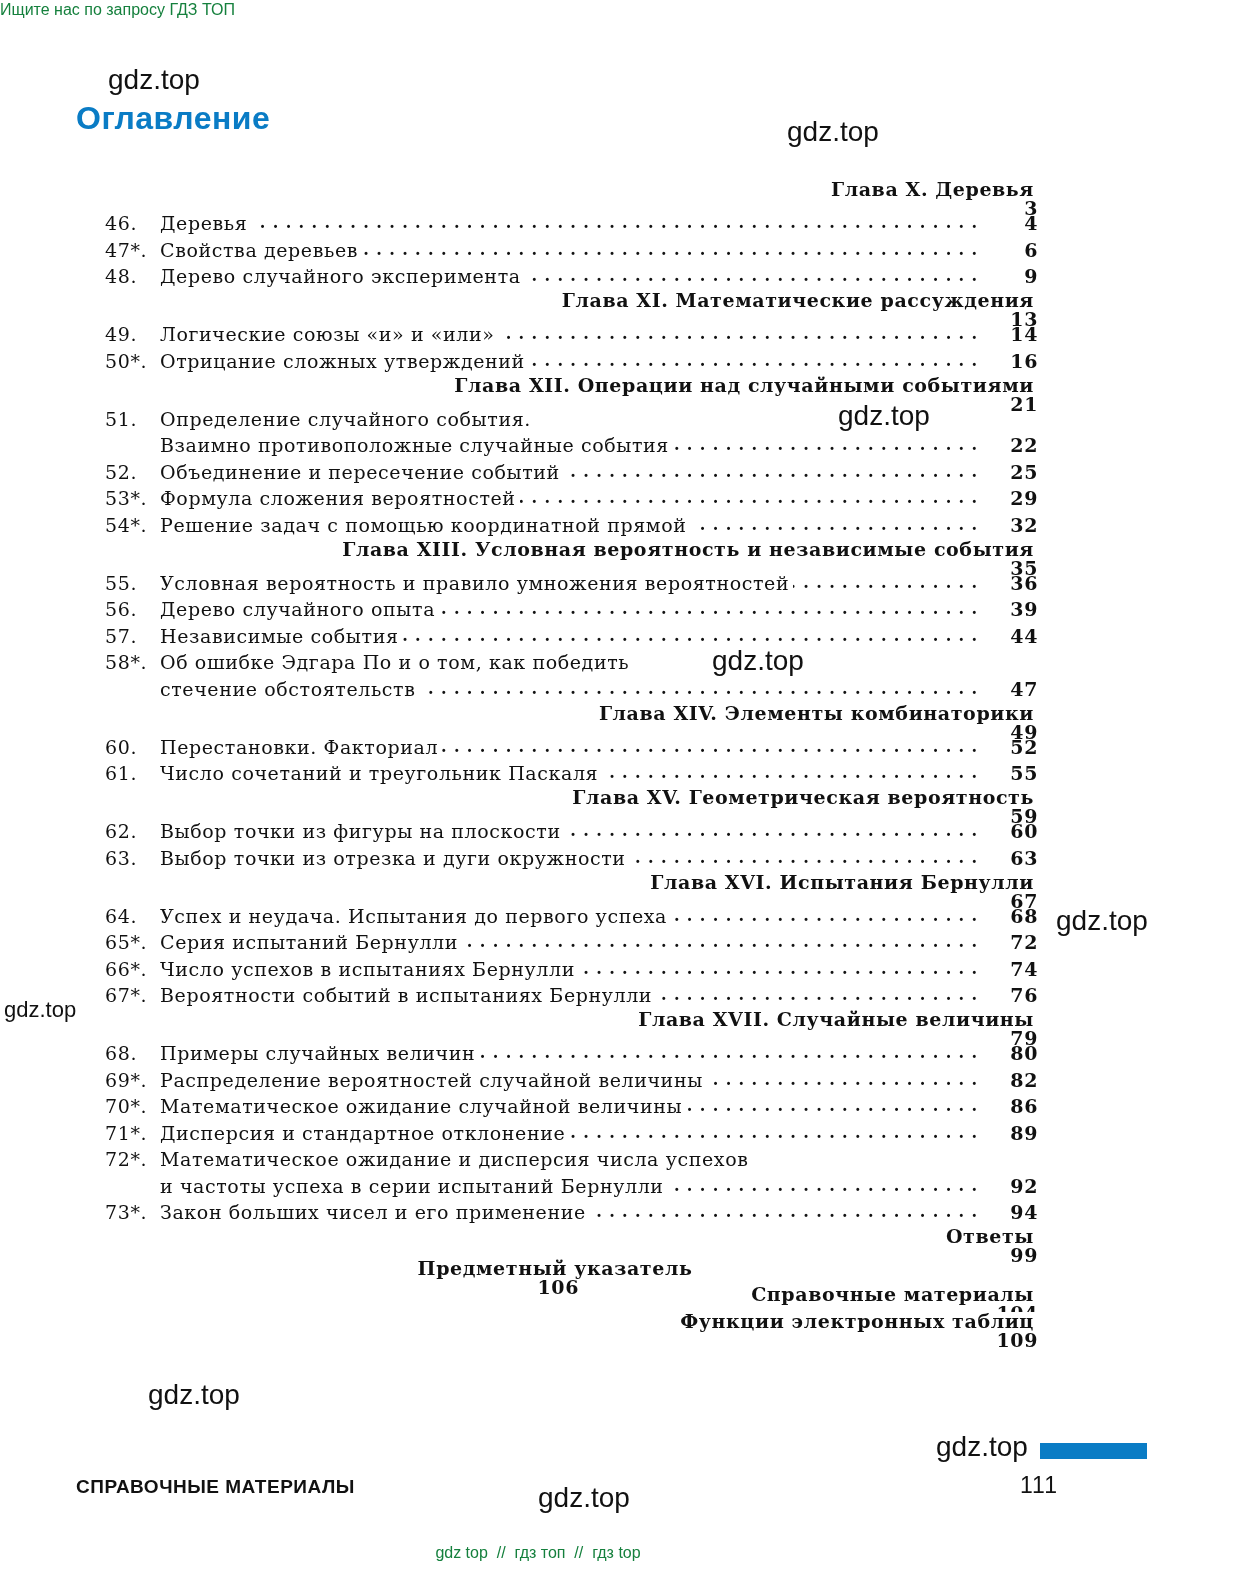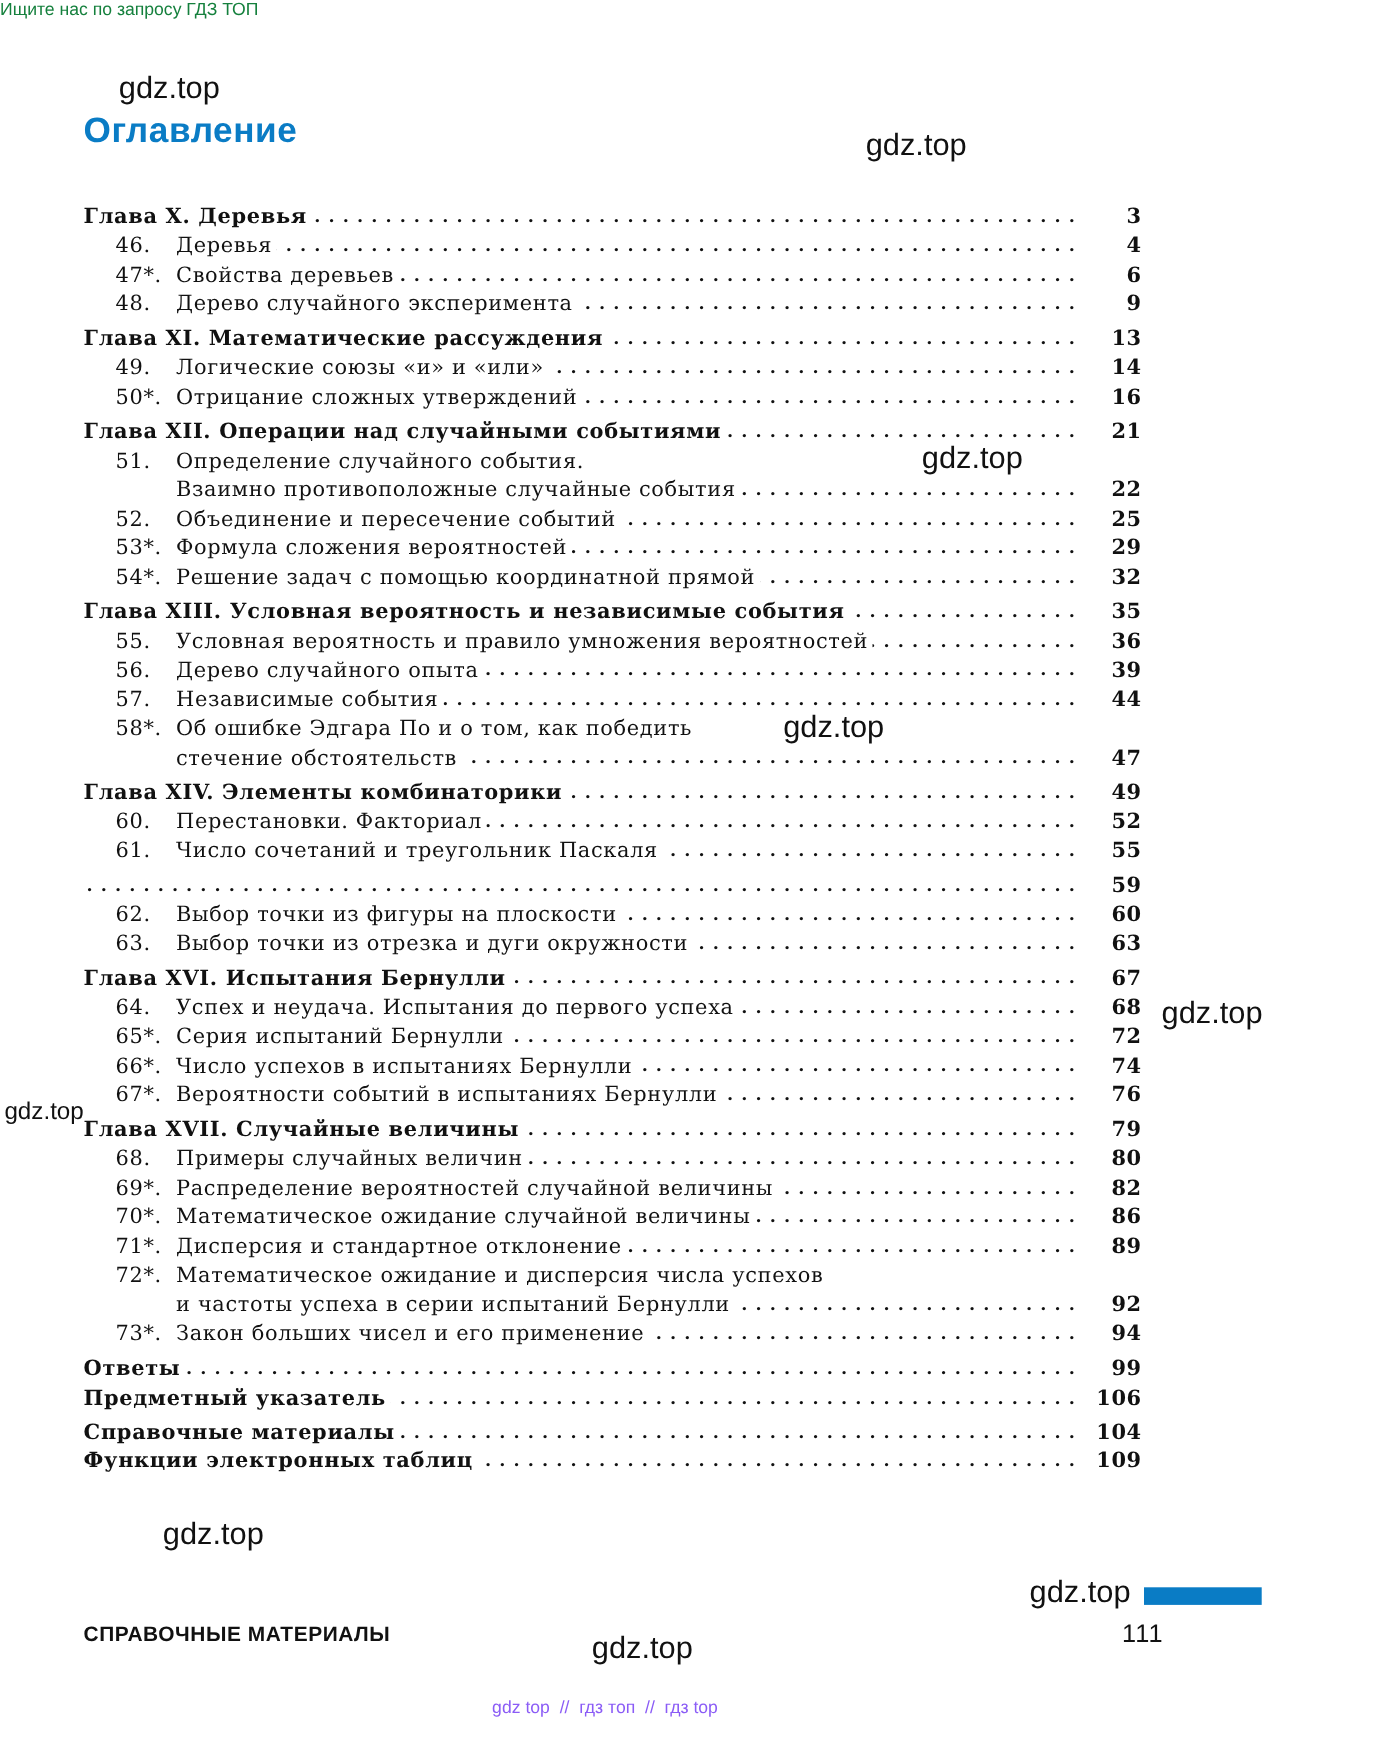--- a/index.html
+++ b/index.html
@@ -2,33 +2,33 @@
 <html><head>
 <meta charset="utf-8">
 <style>
   html, body { margin: 0; padding: 0; background: #ffffff; }
   body { width: 1252px; height: 1589px; position: relative; overflow: hidden; font-family: "DejaVu Serif", serif; color: #111; }
   .top-banner { position: absolute; top: 1px; left: 0; width: 1252px; text-align: left; font-family: "Liberation Sans", sans-serif; font-size: 16px; color: #15803d; }
   .wm { position: absolute; font-family: "Liberation Sans", sans-serif; font-size: 28px; color: #111; line-height: 1; white-space: nowrap; }
   .page-title { position: absolute; left: 76px; top: 102px; font-family: "Liberation Sans", sans-serif; font-weight: bold; font-size: 32px; color: #0a7cc5; margin: 0; line-height: 1; letter-spacing: 0.5px; }
   .toc { position: absolute; left: 76px; top: 180px; width: 962px; }
   .row { position: relative; height: 26.5px; display: flex; align-items: flex-end; font-size: 19px; line-height: 1; letter-spacing: 0.6px; white-space: nowrap; }
-  .row.chapter { font-weight: bold; margin-top: 5px; }
+  .row.chapter { font-weight: bold; margin-top: 5px; flex-direction: column; }
   .row.chapter.first { margin-top: 0; }
   .row .num { display: inline-block; width: 84px; padding-left: 29px; box-sizing: border-box; flex: none; }
   .row .title { flex: none; background: #fff; padding-right: 4px; position: relative; z-index: 1; }
   .row .dots { flex: 1; overflow: hidden; position: relative; height: 19px; margin-right: 16px; }
   .row .dots::before { content: ". . . . . . . . . . . . . . . . . . . . . . . . . . . . . . . . . . . . . . . . . . . . . . . . . . . . . . . . . . . . . . . . . . . . . . . . . . . . . . . . . . . . . . . . . . . . . . . . . . . . . . . . . . . . . . . . . . . . . . . . ."; position: absolute; right: 0; bottom: 2px; font-weight: bold; letter-spacing: 0.9px; white-space: nowrap; font-size: 16px; }
   .row .page { width: 44px; text-align: right; flex: none; font-weight: bold; }
   .row.nodots .dots::before { content: ""; }
   .row.nodots .page { visibility: hidden; }
   .footer-label { position: absolute; left: 76px; top: 1476px; font-family: "Liberation Sans", sans-serif; font-weight: bold; font-size: 19px; letter-spacing: 0.5px; }
   .footer-page { position: absolute; left: 1020px; top: 1472px; font-family: "Liberation Sans", sans-serif; font-weight: normal; font-size: 23px; letter-spacing: 1px; }
   .footer-bar { position: absolute; left: 1040px; top: 1443px; width: 107px; height: 16px; background: #0a7cc5; }
-  .bottom-banner { position: absolute; top: 1544px; left: 0; width: 1076px; text-align: center; font-family: "Liberation Sans", sans-serif; font-size: 16px; color: #8b5cf6; white-space: pre; padding-left: 12px; }
+  .bottom-banner { position: absolute; top: 1544px; left: 0; width: 1076px; text-align: center; font-family: "Liberation Sans", sans-serif; font-size: 16px; color: #15803d; white-space: pre; }
 </style>
 </head>
 <body>
 
 <div class="top-banner">Ищите нас по запросу ГДЗ ТОП</div>
 
 <div class="wm" style="left:108px; top:66px;">gdz.top</div>
 <div class="wm" style="left:787px; top:118px;">gdz.top</div>
 
 <h1 class="page-title">Оглавление</h1>
@@ -155,20 +155,21 @@
       <span class="dots"></span>
       <span class="page">52</span>
     </div>
     <div class="row">
       <span class="num">61.</span>
       <span class="title">Число сочетаний и треугольник Паскаля</span>
       <span class="dots"></span>
       <span class="page">55</span>
     </div>
     <div class="row chapter">
+      <span class="title">Глава XV. Геометрическая вероятность</span>
       <span class="dots"></span>
       <span class="page">59</span>
     </div>
     <div class="row">
       <span class="num">62.</span>
       <span class="title">Выбор точки из фигуры на плоскости</span>
       <span class="dots"></span>
       <span class="page">60</span>
     </div>
     <div class="row">

